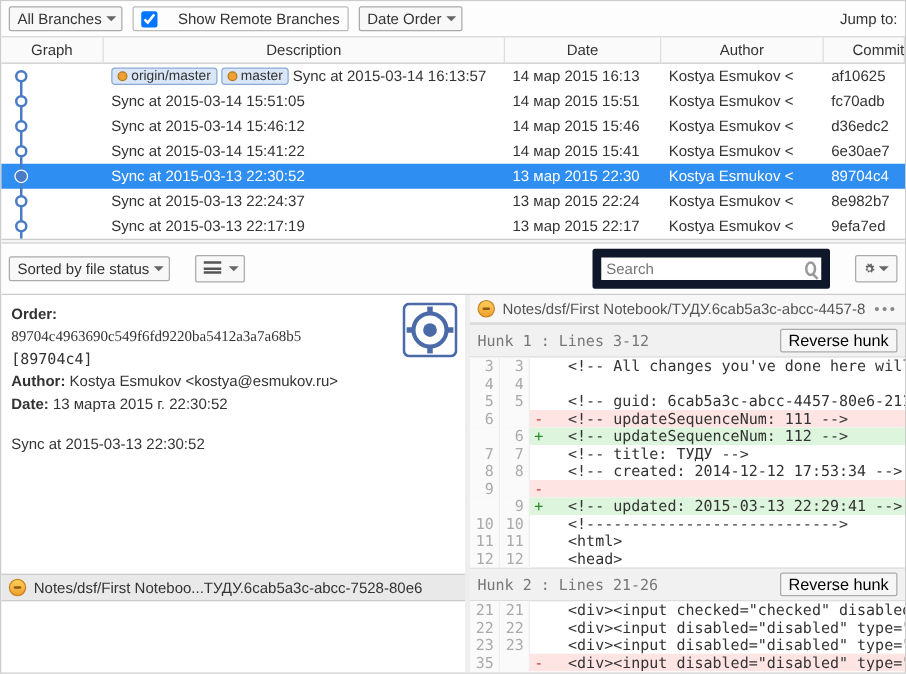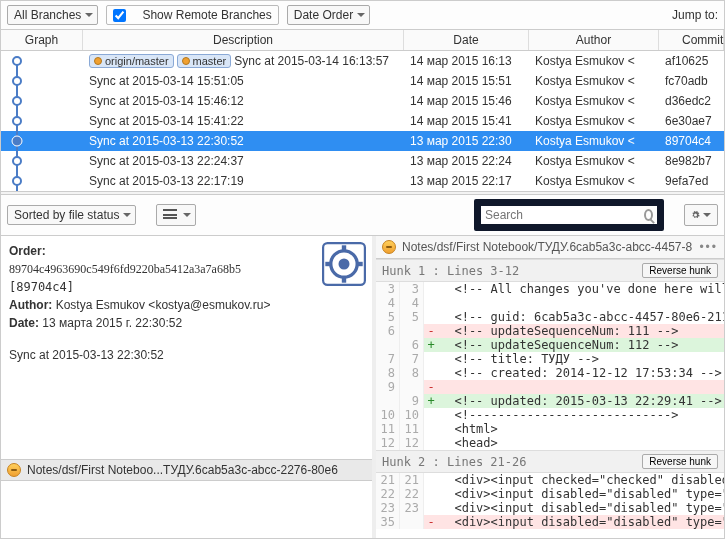--- a/index.html
+++ b/index.html
@@ -43,21 +43,21 @@
 .file-item{display:flex;align-items:center;gap:6px;padding:3px 6px;background:#e9e9e9;border-top:1px solid #ccc;border-bottom:1px solid #ccc;margin-top:auto;font-size:12px;white-space:nowrap;overflow:hidden}
 .orange-dot{width:14px;height:14px;border-radius:50%;background:linear-gradient(#ffcf5a,#f0a030);border:1px solid #c7821e;display:flex;align-items:center;justify-content:center;flex-shrink:0}
 .orange-dot span{width:6px;height:2px;background:#8a5a10;border-radius:1px}
 .right-pane{flex:1;display:flex;flex-direction:column;overflow:hidden}
 .file-head{display:flex;align-items:flex-start;padding:4px 6px;border-bottom:1px solid #ccc;background:#f7f7f7;gap:6px}
 .file-head .path{flex:1;color:#555;white-space:nowrap;overflow:hidden;font-size:12px}
 .dots{color:#888;letter-spacing:2px}
 .diff-body{flex:1;overflow:auto;font-family:Consolas,monospace;font-size:12px}
 .hunk-head{display:flex;align-items:center;padding:3px 6px;background:#f1f1f1;border-top:1px solid #ddd;border-bottom:1px solid #ddd}
 .hunk-head .lbl{flex:1;color:#777}
-.rev-btn{border:1px solid #aaa;background:#f6f6f6;padding:1px 6px;font-size:10px;cursor:pointer;border-radius:2px}
+.rev-btn{border:1px solid #aaa;background:#f6f6f6;padding:1px 6px;font-size:13px;cursor:pointer;border-radius:2px}
 .dline{display:flex;align-items:stretch;white-space:pre}
 .lno{width:24px;text-align:right;color:#aaa;padding:0 4px;background:#fafafa;border-right:1px solid #eee;flex-shrink:0}
 .sign{width:14px;text-align:center;color:#888;flex-shrink:0}
 .code{flex:1;padding-left:2px;overflow:hidden}
 .dline.minus{background:#ffe4e4}
 .dline.minus .sign{color:#c33}
 .dline.plus{background:#dcf5dc}
 .dline.plus .sign{color:#2a8a2a}
 .icon-list{display:inline-block;width:14px;height:10px;border-top:2px solid #555;border-bottom:2px solid #555;position:relative}
 .icon-list::before{content:"";position:absolute;left:0;right:0;top:3px;height:2px;background:#555}
@@ -187,21 +187,21 @@
       <div style="font-family:Consolas,monospace">[89704c4]</div>
       <div><b>Author:</b> <span>Kostya Esmukov &lt;kostya@esmukov.ru&gt;</span></div>
       <div><b>Date:</b> <span>13 марта 2015 г. 22:30:52</span></div>
       <div class="msg">Sync at 2015-03-13 22:30:52</div>
     </div>
     <div style="flex:1"></div>
     <div class="file-item">
       <div class="orange-dot">
           <span></span>
         </div>
-      <span>Notes/dsf/First Noteboo...ТУДУ.6cab5a3c-abcc-2276-80e6</span>
+      <span>Notes/dsf/First Noteboo...ТУДУ.6cab5a3c-abcc-7528-80e6</span>
     </div>
     <div style="flex:1"></div>
   </div>
 
   <div class="right-pane">
     <div class="file-head">
       <div class="orange-dot">
           <span></span>
         </div>
       <div class="path">Notes/dsf/First Notebook/ТУДУ.6cab5a3c-abcc-4457-8</div>

